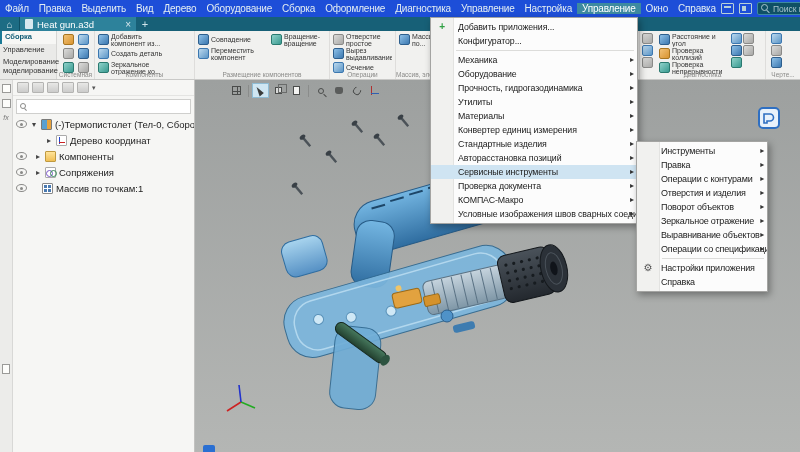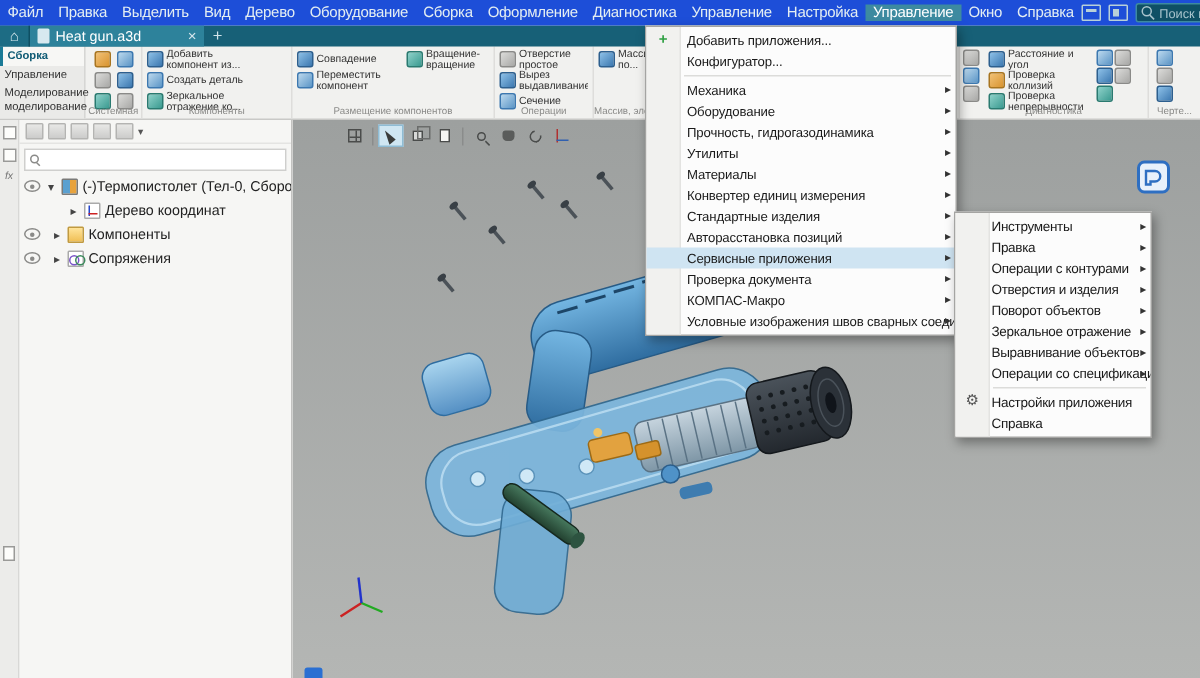--- a/index.html
+++ b/index.html
@@ -341,20 +341,26 @@
     <span class="exp">▸</span>
     <span class="tico t-folder"></span>
     <span>Компоненты</span>
   </div>
   <div class="trow">
     <span class="eye"></span>
     <span class="indent" style="width:1px"></span>
     <span class="exp">▸</span>
     <span class="tico t-mates"></span>
     <span>Сопряжения</span>
+  </div>
+  <div class="trow">
+    <span class="eye"></span>
+    <span class="indent" style="width:9px"></span>
+    <span class="tico t-pattern"></span>
+    <span>Массив по точкам:1</span>
   </div>
 </div>
 
 <div class="viewport">
   <svg class="model" width="605" height="372" viewBox="0 0 605 372">
     <defs>
       <linearGradient id="gBlue" x1="0" y1="0" x2="0" y2="1">
         <stop offset="0" stop-color="#74b6e2"></stop>
           <stop offset="1" stop-color="#2f6da0"></stop>
       </linearGradient>
@@ -562,21 +568,21 @@
   </div>
   <div class="mi">
     <span>Стандартные изделия</span>
     <span class="arrow">▸</span>
   </div>
   <div class="mi">
     <span>Авторасстановка позиций</span>
     <span class="arrow">▸</span>
   </div>
   <div class="mi active">
-    <span>Сервисные приложения</span>
+    <span>Сервисные инструменты</span>
     <span class="arrow">▸</span>
   </div>
   <div class="mi">
     <span>Проверка документа</span>
     <span class="arrow">▸</span>
   </div>
   <div class="mi">
     <span>КОМПАС-Макро</span>
     <span class="arrow">▸</span>
   </div>

